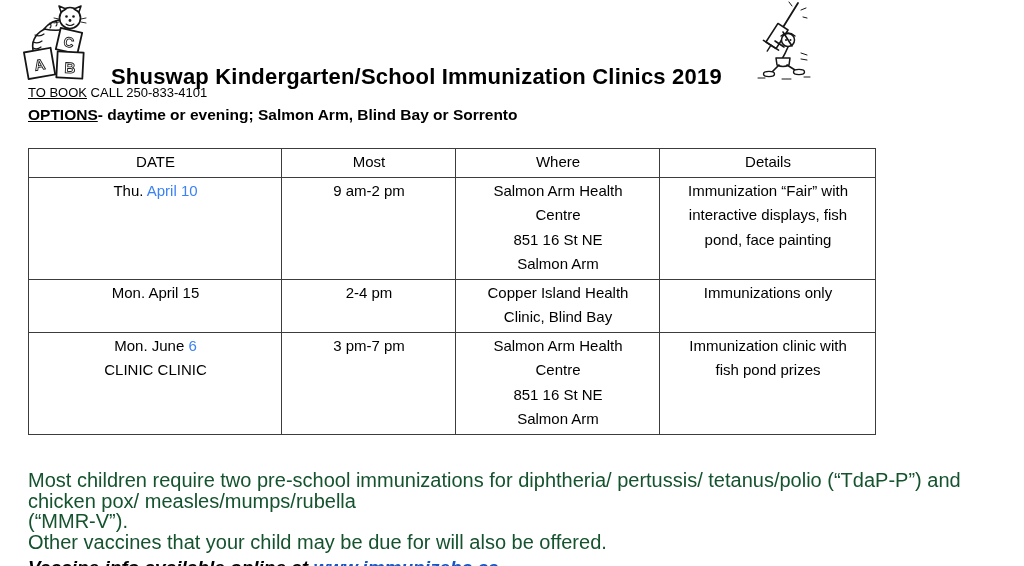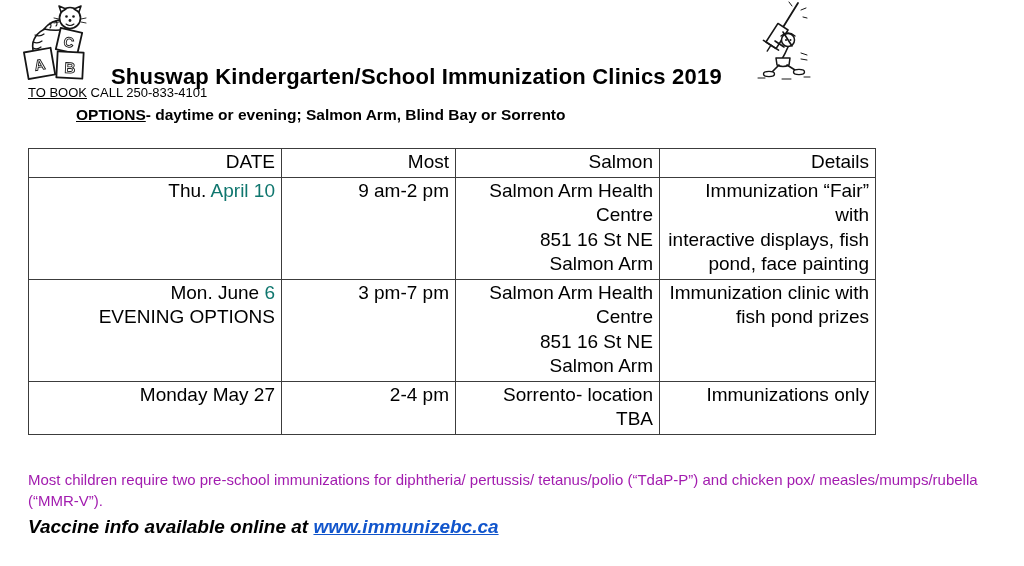--- a/index.html
+++ b/index.html
@@ -8,43 +8,43 @@
     font-family:"Liberation Sans",sans-serif;color:#000;
   }
   
   .icon-left{position:absolute;left:22px;top:4px;width:76px;height:78px;}
   .icon-right{position:absolute;left:746px;top:1px;width:68px;height:82px;}
   .page-title{
     position:absolute;left:99px;top:52px;margin:12px;
     font-size:22px;font-weight:bold;letter-spacing:0.2px;white-space:nowrap;
   }
   .book-line{position:absolute;left:28px;top:85px;font-size:13px;font-weight:normal;white-space:nowrap;}
-  .options-line{position:absolute;left:28px;top:106px;font-size:15.5px;font-weight:bold;white-space:nowrap;margin-left:48px;}
+  .options-line{position:absolute;left:28px;top:106px;font-size:15.5px;font-weight:bold;white-space:nowrap;}
   .u{text-decoration:underline;}
   
   table.schedule{
     position:absolute;left:28px;top:148px;width:847px;
     border-collapse:collapse;table-layout:fixed;
   }
   table.schedule th,table.schedule td{
     border:1.5px solid #3c3c3c;
     padding:1px 6px 2px 7px;
-    font-size:19px;font-weight:normal;text-align:right;vertical-align:top;
+    font-size:15px;font-weight:normal;text-align:center;vertical-align:top;
     line-height:24.5px;overflow:hidden;
   }
   table.schedule thead tr{height:26px;}
   tr.r0{height:97px;}
   tr.r1{height:53px;}
   tr.r2{height:102px;}
   tr.r3{height:24px;}
   .ml{white-space:pre-line;}
-  .blue{color:#0f766e;}
+  .blue{color:#3b82f6;}
   
   .footer{position:absolute;left:28px;top:470px;width:990px;}
-  .footer p{margin:0;font-size:15px;line-height:20.5px;color:#a21caf;}
+  .footer p{margin:0;font-size:20px;line-height:20.5px;color:#14532d;}
   .footer .ml{white-space:pre-line;}
   .vaccine-line{
     margin-top:4px !important;
     font-size:19px !important;font-weight:bold;font-style:italic;color:#000 !important;
     line-height:24px !important;
   }
   .vaccine-line a{
     color:#1155cc;text-decoration:underline;font-weight:bold;font-style:italic;cursor:pointer;
   }
   
@@ -135,54 +135,56 @@
     <colgroup>
       <col style="width:253px">
         <col style="width:174px">
         <col style="width:204px">
         <col style="width:216px">
     </colgroup>
     <thead>
       <tr>
         <th>DATE</th>
         <th>Most</th>
-        <th>Salmon</th>
+        <th>Where</th>
         <th>Details</th>
       </tr>
     </thead>
     <tbody>
       <tr class="r0">
         <td><span>Thu. </span><span class="blue">April 10</span><div></div></td>
         <td>9 am-2 pm</td>
         <td class="ml">Salmon Arm Health
 Centre
 851 16 St NE
 Salmon Arm</td>
         <td class="ml">Immunization “Fair” with
 interactive displays, fish
 pond, face painting</td>
       </tr>
+      <tr class="r1">
+        <td><span>Mon. April 15</span><span class="blue"></span><div></div></td>
+        <td>2-4 pm</td>
+        <td class="ml">Copper Island Health
+Clinic, Blind Bay</td>
+        <td class="ml">Immunizations only</td>
+      </tr>
       <tr class="r2">
-        <td><span>Mon. June </span><span class="blue">6</span><div>EVENING OPTIONS</div></td>
+        <td><span>Mon. June </span><span class="blue">6</span><div>CLINIC CLINIC</div></td>
         <td>3 pm-7 pm</td>
         <td class="ml">Salmon Arm Health
 Centre
 851 16 St NE
 Salmon Arm</td>
         <td class="ml">Immunization clinic with
 fish pond prizes</td>
       </tr>
-      <tr class="r3">
-        <td><span>Monday May 27</span><span class="blue"></span><div></div></td>
-        <td>2-4 pm</td>
-        <td class="ml">Sorrento- location TBA</td>
-        <td class="ml">Immunizations only</td>
-      </tr>
     </tbody>
   </table>
 
   <div class="footer">
     <p class="ml">Most children require two pre-school immunizations for diphtheria/ pertussis/ tetanus/polio (“TdaP-P”) and chicken pox/ measles/mumps/rubella
 (“MMR-V”).</p>
+    <p>Other vaccines that your child may be due for will also be offered.</p>
     <p class="vaccine-line"><span>Vaccine info available online at </span><a href="#">www.immunizebc.ca</a></p>
   </div>
 
 </div>
 
 </body></html>

